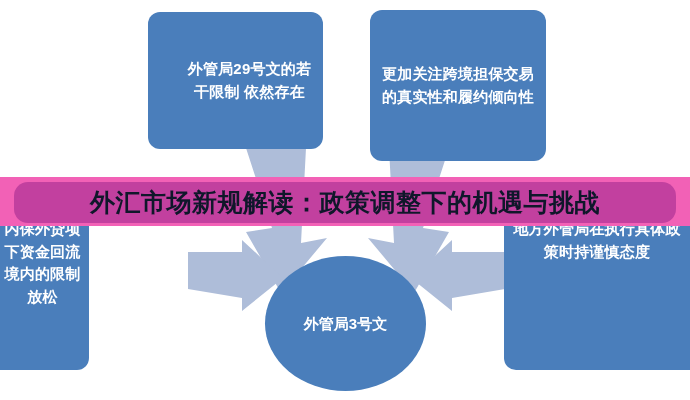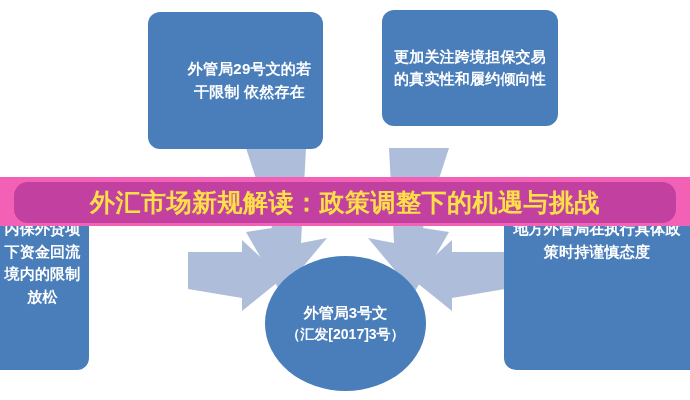--- a/index.html
+++ b/index.html
@@ -57,23 +57,22 @@
     width: 175px;
     height: 137px;
     font-size: 15px;
     padding-left: 28px;
   }
   
   #node-top-right {
     left: 370px;
     top: 10px;
     width: 176px;
-    height: 116px;
-    font-size: 15px;
-    margin-left: 12px;
+    height: 151px;
+    font-size: 15px;
   }
   
   #node-left {
     left: -38px;
     top: 198px;
     width: 127px;
     height: 172px;
     font-size: 15px;
     border-radius: 12px;
     align-items: flex-start;
@@ -143,21 +142,21 @@
     width: 662px;
     height: 41px;
     background: #c2409f;
     border-radius: 14px;
     z-index: 6;
     display: flex;
     align-items: center;
     justify-content: center;
   }
   #banner-title {
-    color: #fde047;
+    color: #0f172a;
     font-size: 25px;
     font-weight: bold;
     letter-spacing: 0.5px;
     white-space: nowrap;
     line-height: 1;
   }
 </style>
 </head>
 <body>
 
@@ -185,21 +184,20 @@
   <div class="node" id="node-left">
     <span class="txt">内保外贷项下资金回流境内的限制放松</span>
   </div>
 
   <div class="node" id="node-right">
     <span class="txt">地方外管局在执行具体政策时持谨慎态度</span>
   </div>
 
   <div id="node-center">
     <span class="c-line1">外管局3号文</span>
-    <span class="c-line2">（汇发[2017]3号）</span>
   </div>
 
   <div id="banner-strip"></div>
   <div id="banner-bar">
     <span id="banner-title">外汇市场新规解读：政策调整下的机遇与挑战</span>
   </div>
 
 </div>
 
 </body></html>

